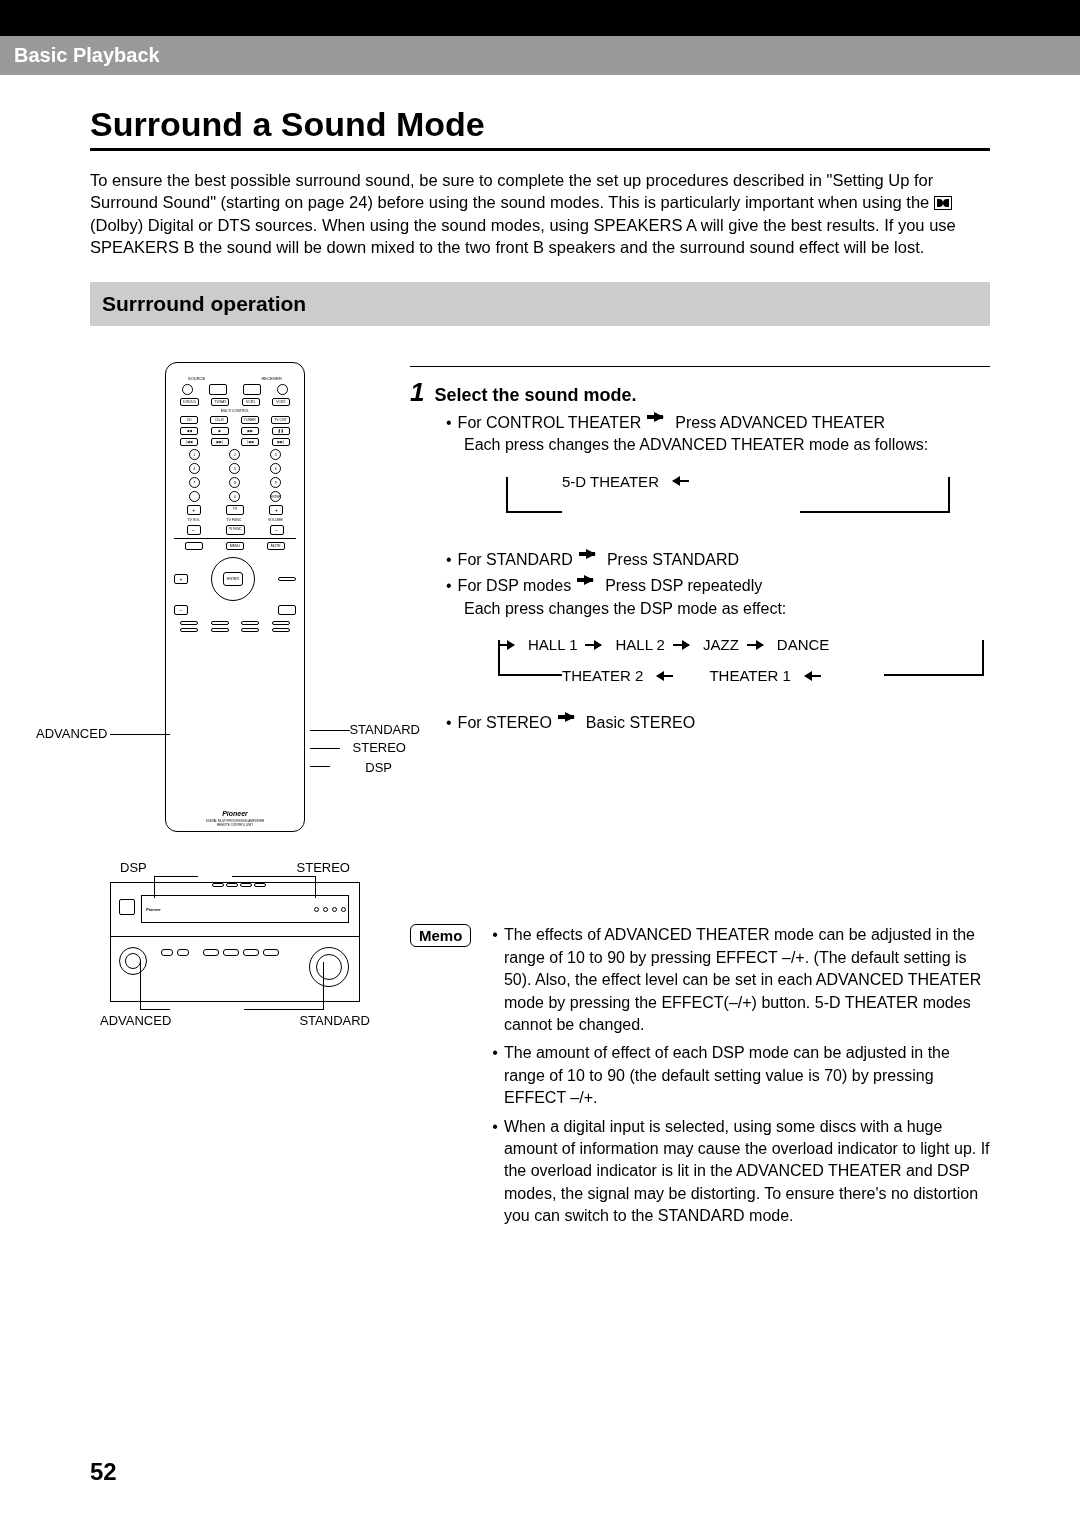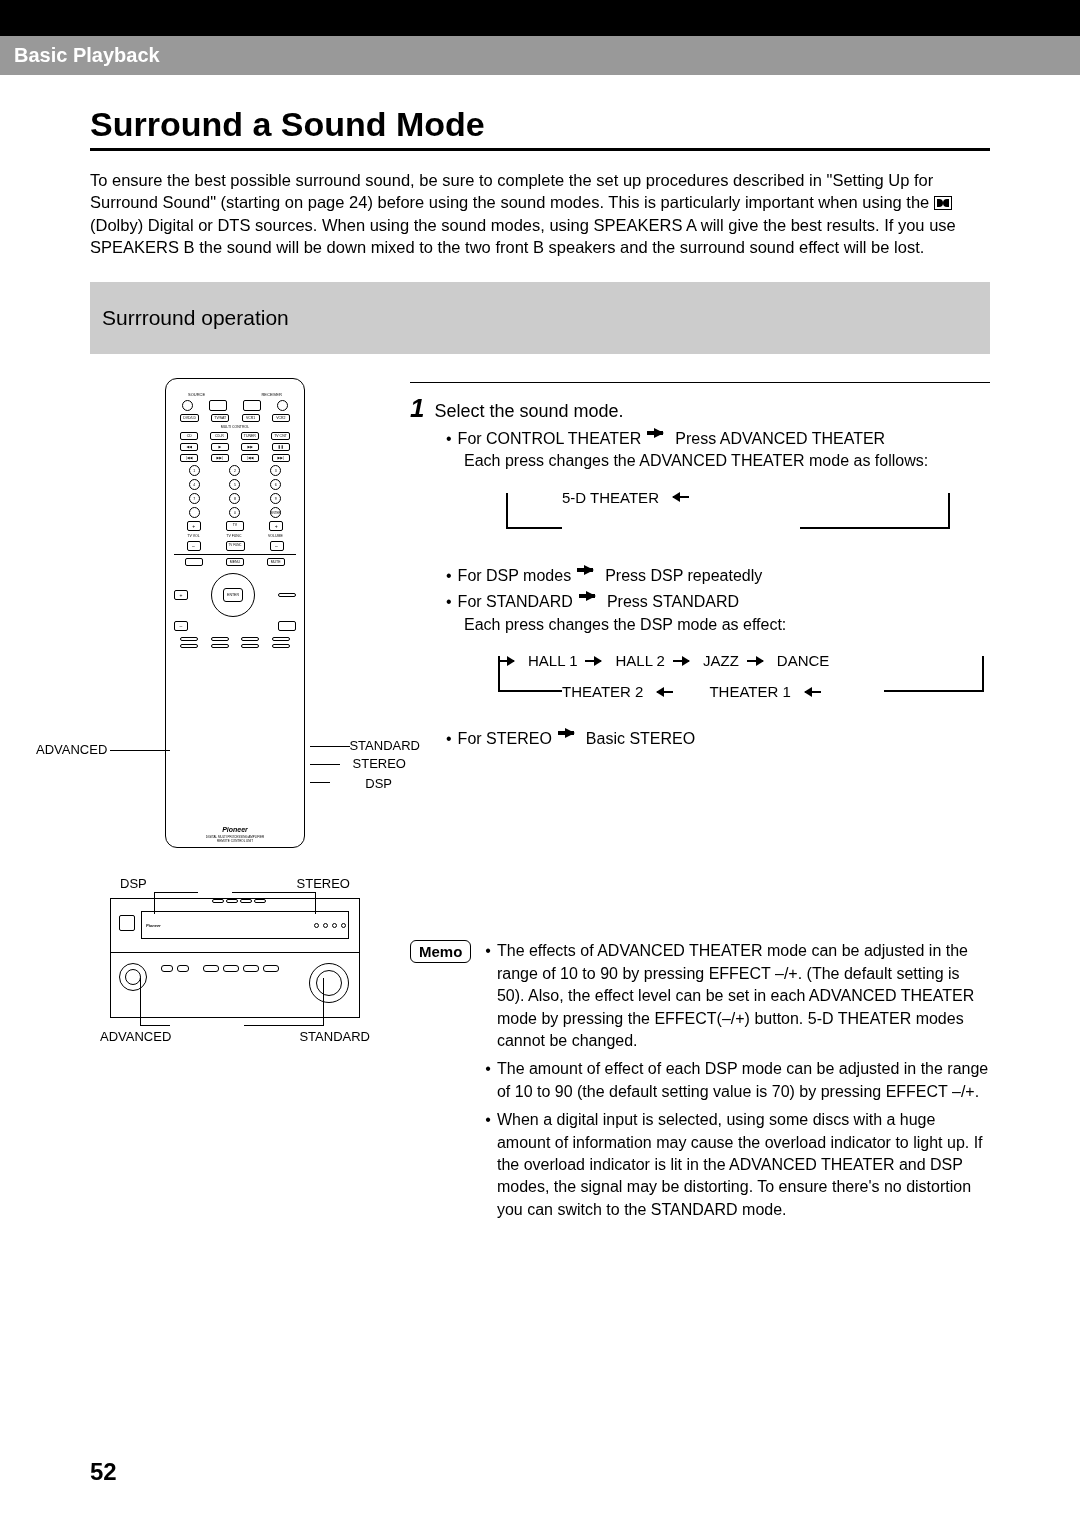--- a/index.html
+++ b/index.html
@@ -48,24 +48,24 @@
     content: "";
     position: absolute;
     top: 2px; bottom: 2px;
     width: 6px;
     background: #000;
   }
   .dolby-icon::before { left: 2px; border-radius: 0 4px 4px 0; }
   .dolby-icon::after { right: 2px; border-radius: 4px 0 0 4px; }
   .sub-header {
     background: #ccc;
-    font-weight: normal;
+    font-weight: bold;
     font-size: 21px;
-    padding: 24px 12px;
-    margin-bottom: 24px;
+    padding: 10px 12px;
+    margin-bottom: 36px;
   }
   .two-col {
     display: flex;
     gap: 30px;
   }
   .left-col { width: 290px; flex-shrink: 0; }
   .right-col { flex: 1; }
 
   
   .remote-wrap { position: relative; text-align: center; }
@@ -162,21 +162,21 @@
   
   .step-header {
     border-top: 1.5px solid #000;
     padding-top: 10px;
     margin-top: 4px;
     display: flex;
     align-items: baseline;
     gap: 10px;
   }
   .step-num { font-style: italic; font-weight: bold; font-size: 26px; }
-  .step-title { font-weight: normal; font-size: 18px; }
+  .step-title { font-weight: bold; font-size: 18px; }
   .step-body { margin-left: 36px; font-size: 16px; line-height: 1.4; }
   .bullet-row { display: flex; gap: 6px; margin-top: 4px; }
   .bullet-dot::before { content: "•"; margin-right: 6px; }
   .arrow-r {
     display: inline-block; width: 22px; height: 10px; position: relative; vertical-align: 1px;
   }
   .arrow-r::before {
     content: ""; position: absolute; left: 0; right: 6px; top: 4px; height: 2px; background: #000;
   }
   .arrow-r::after {
@@ -194,21 +194,21 @@
     content: ""; position: absolute; left: 0; top: 0; border: 5px solid transparent; border-right: 8px solid #000;
   }
 
   .cycle-box {
     margin: 14px 0 18px 36px;
     position: relative;
     font-size: 15px;
   }
   .cycle-row { display: flex; align-items: center; gap: 8px; flex-wrap: nowrap; }
 
-  .memo-row { display: flex; gap: 14px; margin-top: 12px; }
+  .memo-row { display: flex; gap: 21px; margin-top: 12px; }
   .memo-badge {
     border: 1.5px solid #000;
     border-radius: 6px;
     padding: 2px 8px;
     font-weight: bold;
     font-size: 15px;
     align-self: flex-start;
     flex-shrink: 0;
   }
   .memo-body { font-size: 16px; line-height: 1.4; }
@@ -431,29 +431,29 @@
         <div class="cycle-box" style="height:60px">
           <div class="cycle-row" style="padding-left:80px;margin-top:10px">
             <span>5-D THEATER</span>
             <span class="arrow-l"></span>
           </div>
           <div style="position:absolute;left:24px;top:6px;height:36px;border-left:2px solid #000;border-bottom:2px solid #000;width:56px"></div>
           <div style="position:absolute;right:40px;top:6px;height:36px;border-right:2px solid #000;border-bottom:2px solid #000;width:150px"></div>
         </div>
 
         <div class="bullet-row">
+          <span class="bullet-dot">For STANDARD</span>
+          <span class="arrow-r thick"></span>
+          <span>Press STANDARD</span>
+        </div>
+
+        <div class="bullet-row">
           <span class="bullet-dot">For DSP modes</span>
           <span class="arrow-r thick"></span>
           <span>Press DSP repeatedly</span>
-        </div>
-
-        <div class="bullet-row">
-          <span class="bullet-dot">For STANDARD</span>
-          <span class="arrow-r thick"></span>
-          <span>Press STANDARD</span>
         </div>
         <div style="margin-left:18px">Each press changes the DSP mode as effect:</div>
 
         <div class="cycle-box" style="height:60px">
           <div class="cycle-row" style="padding-left:16px">
             <span class="arrow-r"></span>
             <span>HALL 1</span>
             <span class="arrow-r"></span>
             <span>HALL 2</span>
             <span class="arrow-r"></span>

